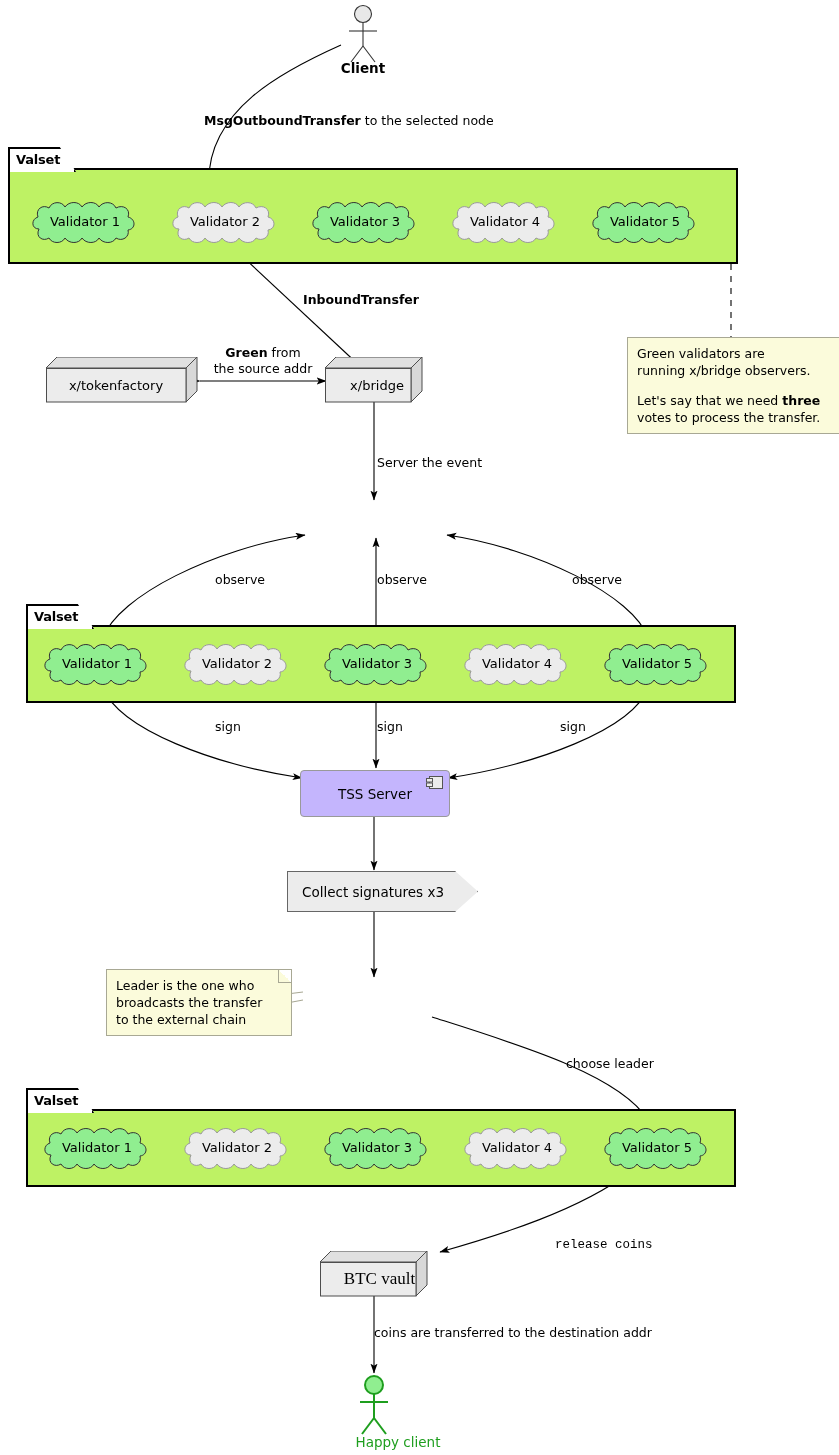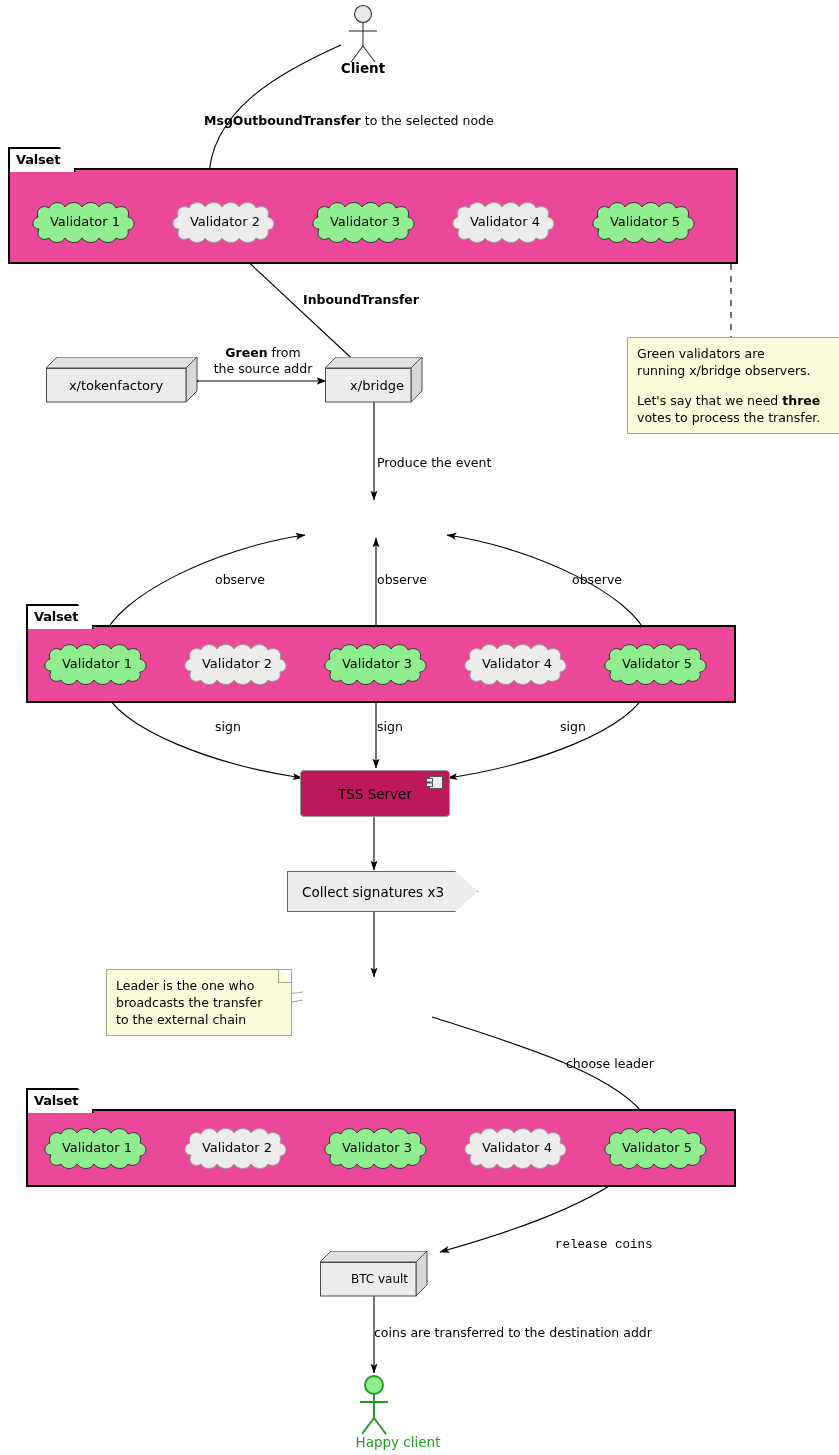--- a/index.html
+++ b/index.html
@@ -11,21 +11,21 @@
   }
   #stage{position:absolute;left:0;top:0;width:839px;height:1455px;}
   svg.layer{position:absolute;left:0;top:0;width:839px;height:1455px;pointer-events:none;}
 
   
   .abs{position:absolute;box-sizing:border-box;}
 
   
   .valset-frame{
     border:2px solid #000000;
-    background:#ec4899;
+    background:#bef264;
   }
   .valset-tab{
     position:absolute;
     left:-2px;top:-23px;
     height:23px;
     padding:0 14px 0 6px;
     border:2px solid #000000;
     border-bottom:none;
     background:#FFFFFF;
     font-size:13px;font-weight:bold;
@@ -61,21 +61,21 @@
     border-radius:3px;
     display:flex;align-items:center;justify-content:center;
     font-size:13.5px;font-weight:bold;white-space:nowrap;
     z-index:3;
   }
   .artifact .doc-icon{position:absolute;right:5px;top:3px;width:13px;height:16px;}
 
   
   .component{
     position:absolute;
-    background:#be185d;border:1px solid #999999;
+    background:#c4b5fd;border:1px solid #999999;
     border-radius:4px;
     display:flex;align-items:center;justify-content:center;
     font-size:13.5px;white-space:nowrap;
     z-index:3;
   }
   .component .comp-icon{position:absolute;right:6px;top:5px;width:17px;height:13px;}
 
   
   .arrownode{
     position:absolute;
@@ -247,21 +247,21 @@
       <rect x="0.5" y="11.5" width="85.5" height="33.5" fill="#ECECEC" stroke="#4D4D4D" stroke-width="1"></rect>
     </svg>
     <div style="position:absolute;left:0;top:11px;width:104px;height:34px;display:flex;align-items:center;justify-content:center;font-size:13px;">x/bridge</div>
   </div>
 
   <div class="elabel center" style="left:208px;top:345px;width:110px;line-height:16px;">
     <div><strong>Green</strong><span> from</span></div>
     <div>the source addr</div>
   </div>
 
-  <div class="elabel" style="left:377px;top:455px;">Produce the event</div>
+  <div class="elabel" style="left:377px;top:455px;">Server the event</div>
 
 
   <div class="elabel" style="left:215px;top:572px;">observe</div>
   <div class="elabel" style="left:377px;top:572px;">observe</div>
   <div class="elabel" style="left:572px;top:572px;">observe</div>
 
   <div class="abs valset-frame" style="left:26px;top:625px;width:710px;height:78px;">
     <div class="valset-tab">Valset</div>
   </div>
   <div class="cloud" style="left:41px;top:641px;">
@@ -357,21 +357,21 @@
   </div>
 
   <div class="elabel" style="left:555px;top:1238px;font-family:Liberation Mono, monospace;">release coins</div>
 
   <div class="node3d" style="left:320px;top:1251px;width:108px;height:46px;">
     <svg width="108" height="46" viewBox="0 0 108 46" style="position:absolute;left:0;top:0;">
       <polygon points="0,11 11,0 107,0 96,11" fill="#E0E0E0" stroke="#4D4D4D" stroke-width="1"></polygon>
       <polygon points="96,11 107,0 107,34 96,45" fill="#D8D8D8" stroke="#4D4D4D" stroke-width="1"></polygon>
       <rect x="0.5" y="11.5" width="95.5" height="33.5" fill="#ECECEC" stroke="#4D4D4D" stroke-width="1"></rect>
     </svg>
-    <div style="position:absolute;left:0;top:11px;width:119px;height:34px;display:flex;align-items:center;justify-content:center;font-size:12px;">BTC vault</div>
+    <div style="position:absolute;left:0;top:11px;width:119px;height:34px;display:flex;align-items:center;justify-content:center;font-size:17px;font-family:Liberation Serif, serif;">BTC vault</div>
   </div>
 
   <div class="elabel" style="left:374px;top:1325px;">coins are transferred to the destination addr</div>
 
   <div class="actor green" style="left:349px;top:1374px;width:50px;height:78px;">
     <svg width="50" height="62" viewBox="0 0 50 62">
       <circle cx="25" cy="11" r="9" fill="#90EE90" stroke="#1E9E1E" stroke-width="2"></circle>
       <line x1="25" y1="20" x2="25" y2="44" stroke="#1E9E1E" stroke-width="2"></line>
       <line x1="11" y1="28" x2="39" y2="28" stroke="#1E9E1E" stroke-width="2"></line>
       <line x1="25" y1="44" x2="13" y2="60" stroke="#1E9E1E" stroke-width="2"></line>

